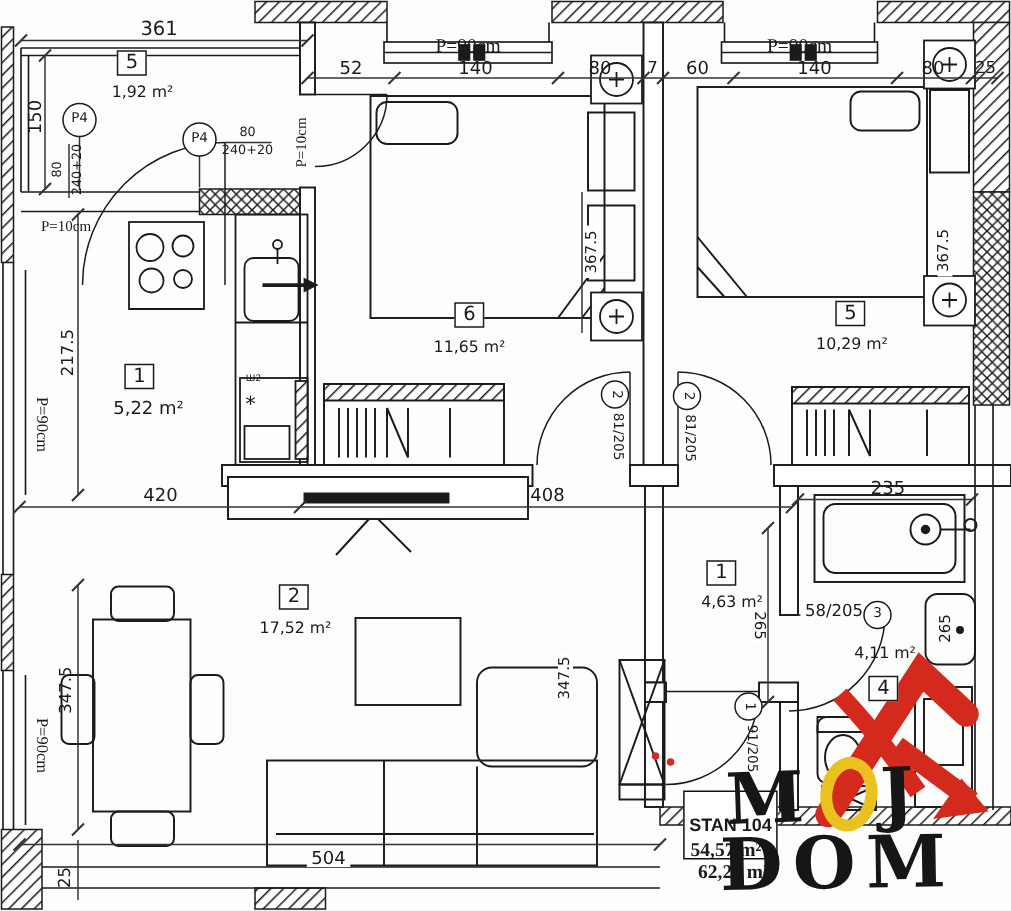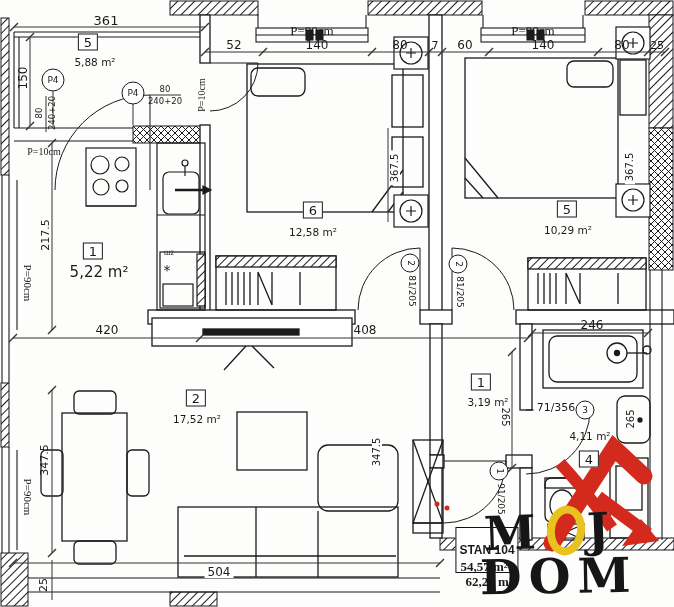--- a/index.html
+++ b/index.html
@@ -284,53 +284,53 @@
   <span class="lab" style="left:622px;top:45px">80</span>
   <span class="lab" style="left:657px;top:45px;font-size:11px">25</span>
   <span class="lab serif" style="left:312px;top:30px;font-size:13px">P=90cm</span>
   <span class="lab serif" style="left:533px;top:30px;font-size:13px">P=90cm</span>
   <span class="lab serif" style="left:44px;top:152px;font-size:10px">P=10cm</span>
   <span class="lab serif" style="left:202px;top:95px;--r:-90deg;font-size:10px">P=10cm</span>
   <span class="lab bgw" style="left:395px;top:168px;--r:-90deg;font-size:10px">367.5</span>
   <span class="lab bgw" style="left:630px;top:167px;--r:-90deg;font-size:10px">367.5</span>
   <span class="lab" style="left:107px;top:330px">420</span>
   <span class="lab" style="left:365px;top:330px">408</span>
-  <span class="lab" style="left:592px;top:325px">246</span>
+  <span class="lab" style="left:592px;top:325px">235</span>
   <span class="lab bgw" style="left:219px;top:572px">504</span>
   <span class="lab bgw" style="left:505px;top:417px;--r:90deg;font-size:10px">265</span>
   <span class="lab" style="left:631px;top:419px;--r:-90deg;font-size:10px">265</span>
   <span class="lab bgw" style="left:377px;top:452px;--r:-90deg;font-size:10px">347.5</span>
 
   <div class="lab box" style="left:88px;top:42px">5</div>
-  <span class="lab" style="left:95px;top:62px;font-size:10.5px">5,88 m²</span>
+  <span class="lab" style="left:95px;top:62px;font-size:10.5px">1,92 m²</span>
   <div class="lab box" style="left:93px;top:251px">1</div>
-  <span class="lab" style="left:99px;top:272px;font-size:15px">5,22 m²</span>
+  <span class="lab" style="left:99px;top:272px;font-size:12px">5,22 m²</span>
   <div class="lab box" style="left:313px;top:210px">6</div>
-  <span class="lab" style="left:313px;top:232px;font-size:10.5px">12,58 m²</span>
+  <span class="lab" style="left:313px;top:232px;font-size:10.5px">11,65 m²</span>
   <div class="lab box" style="left:567px;top:209px">5</div>
   <span class="lab" style="left:568px;top:230px;font-size:10.5px">10,29 m²</span>
   <div class="lab box" style="left:196px;top:398px">2</div>
   <span class="lab" style="left:197px;top:419px;font-size:10.5px">17,52 m²</span>
   <div class="lab box" style="left:481px;top:382px">1</div>
-  <span class="lab" style="left:488px;top:402px;font-size:10.5px">3,19 m²</span>
+  <span class="lab" style="left:488px;top:402px;font-size:10.5px">4,63 m²</span>
   <div class="lab box" style="left:589px;top:459px">4</div>
   <span class="lab" style="left:590px;top:436px;font-size:10.5px">4,11 m²</span>
 
   <div class="lab circ p4c" style="left:53px;top:80px">P4</div>
   <span class="lab" style="left:39px;top:113px;--r:-90deg;font-size:8.5px">80</span>
   <span class="lab" style="left:52px;top:113px;--r:-90deg;font-size:8.5px">240+20</span>
   <div class="lab circ p4c" style="left:133px;top:93px">P4</div>
   <span class="lab" style="left:165px;top:89px;font-size:8.5px">80</span>
   <span class="lab" style="left:165px;top:101px;font-size:8.5px">240+20</span>
 
   <div class="lab circ" style="left:410px;top:263px;--r:90deg">2</div>
   <span class="lab" style="left:411px;top:291px;--r:90deg;font-size:9px">81/205</span>
   <div class="lab circ" style="left:458px;top:264px;--r:90deg">2</div>
   <span class="lab" style="left:459px;top:292px;--r:90deg;font-size:9px">81/205</span>
-  <span class="lab bgw" style="left:556px;top:407px;font-size:11px">71/356</span>
+  <span class="lab bgw" style="left:556px;top:407px;font-size:11px">58/205</span>
   <div class="lab circ" style="left:585px;top:410px">3</div>
   <div class="lab circ" style="left:499px;top:471px;--r:90deg">1</div>
   <span class="lab" style="left:500px;top:499px;--r:90deg;font-size:9px">91/205</span>
 
   <span class="lab tiny" style="left:169px;top:253px">Ш2</span>
   <span class="lab" style="left:167px;top:270px;font-size:14px">*</span>
 
   <div class="lab stanbox titleblock" style="left:487px;top:550px">STAN 104</div>
   <span class="lab areaL titleblock" style="left:484px;top:566px">54,57 m²</span>
   <span class="lab areaL titleblock" style="left:489px;top:581px">62,23 m²</span>

